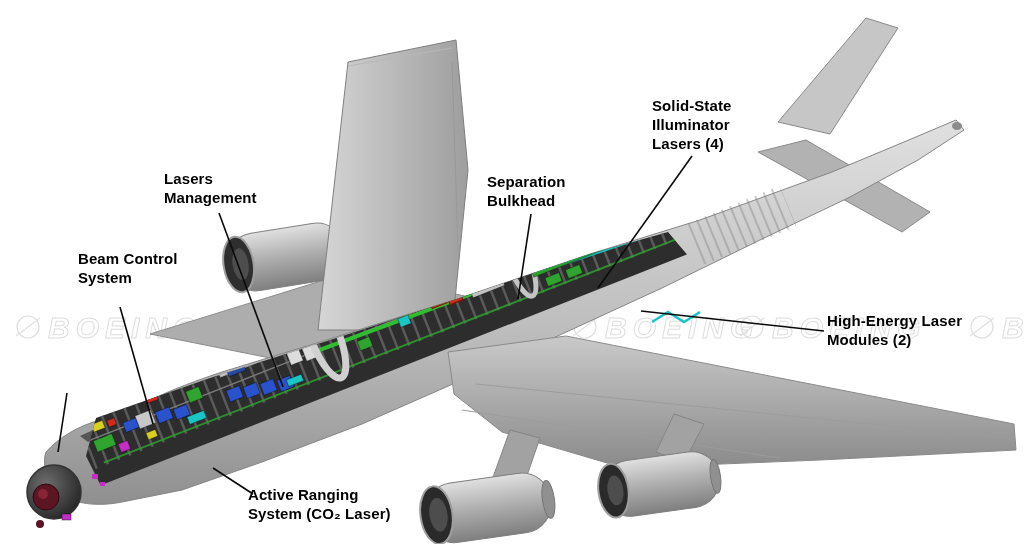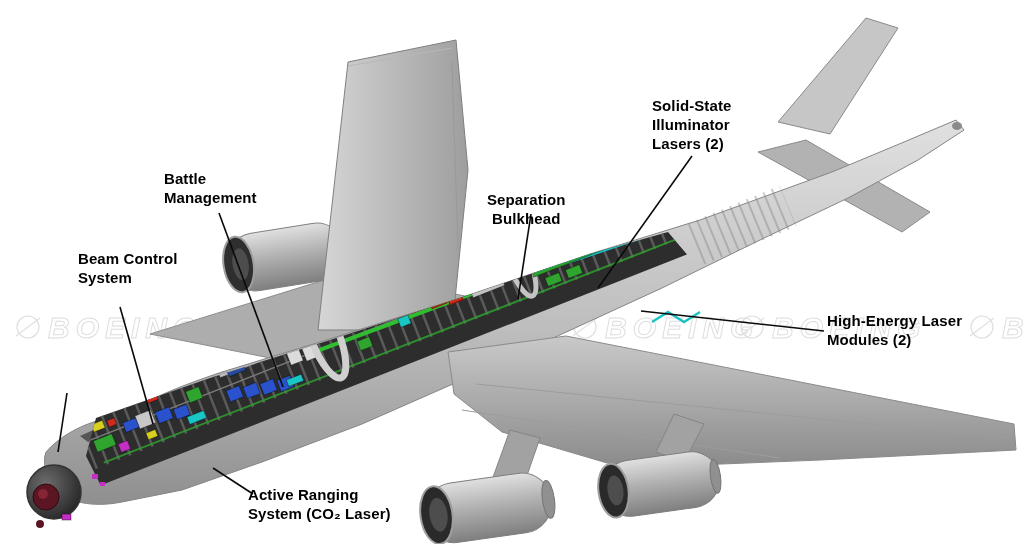--- a/index.html
+++ b/index.html
@@ -212,25 +212,25 @@
       <line x1="219" y1="213" x2="283" y2="387"></line>
       <line x1="253" y1="494" x2="213" y2="468"></line>
       <line x1="531" y1="214" x2="518" y2="299"></line>
       <line x1="692" y1="156" x2="598" y2="288"></line>
       <line x1="824" y1="331" x2="641" y2="311"></line>
     </g>
   </svg>
 
   <div class="label" style="left:78px;  top:250px;">Beam Control
 System</div>
-  <div class="label" style="left:164px; top:170px;">Battle
+  <div class="label" style="left:164px; top:170px;">Lasers
 Management</div>
   <div class="label" style="left:248px; top:486px;">Active Ranging
 System (CO₂ Laser)</div>
-  <div class="label" style="left:487px; top:191px;text-align:center;">Separation
+  <div class="label" style="left:487px; top:173px;">Separation
 Bulkhead</div>
   <div class="label" style="left:652px; top:97px;">Solid-State
 Illuminator
-Lasers (2)</div>
+Lasers (4)</div>
   <div class="label" style="left:827px; top:312px;">High-Energy Laser
 Modules (2)</div>
 
 </div>
 
 </body></html>

